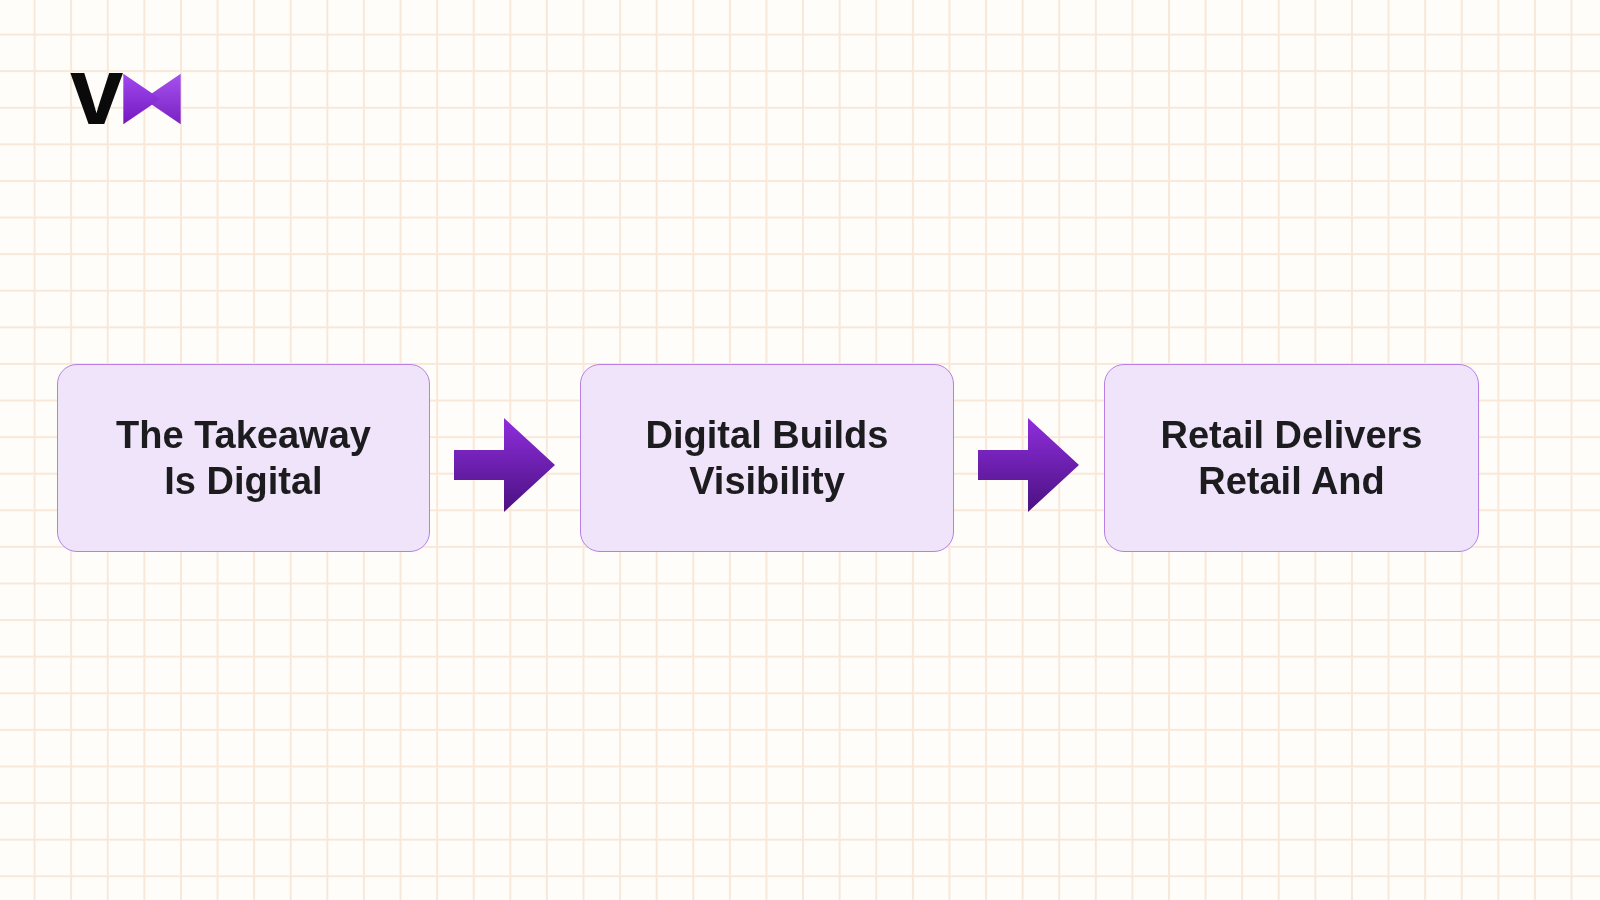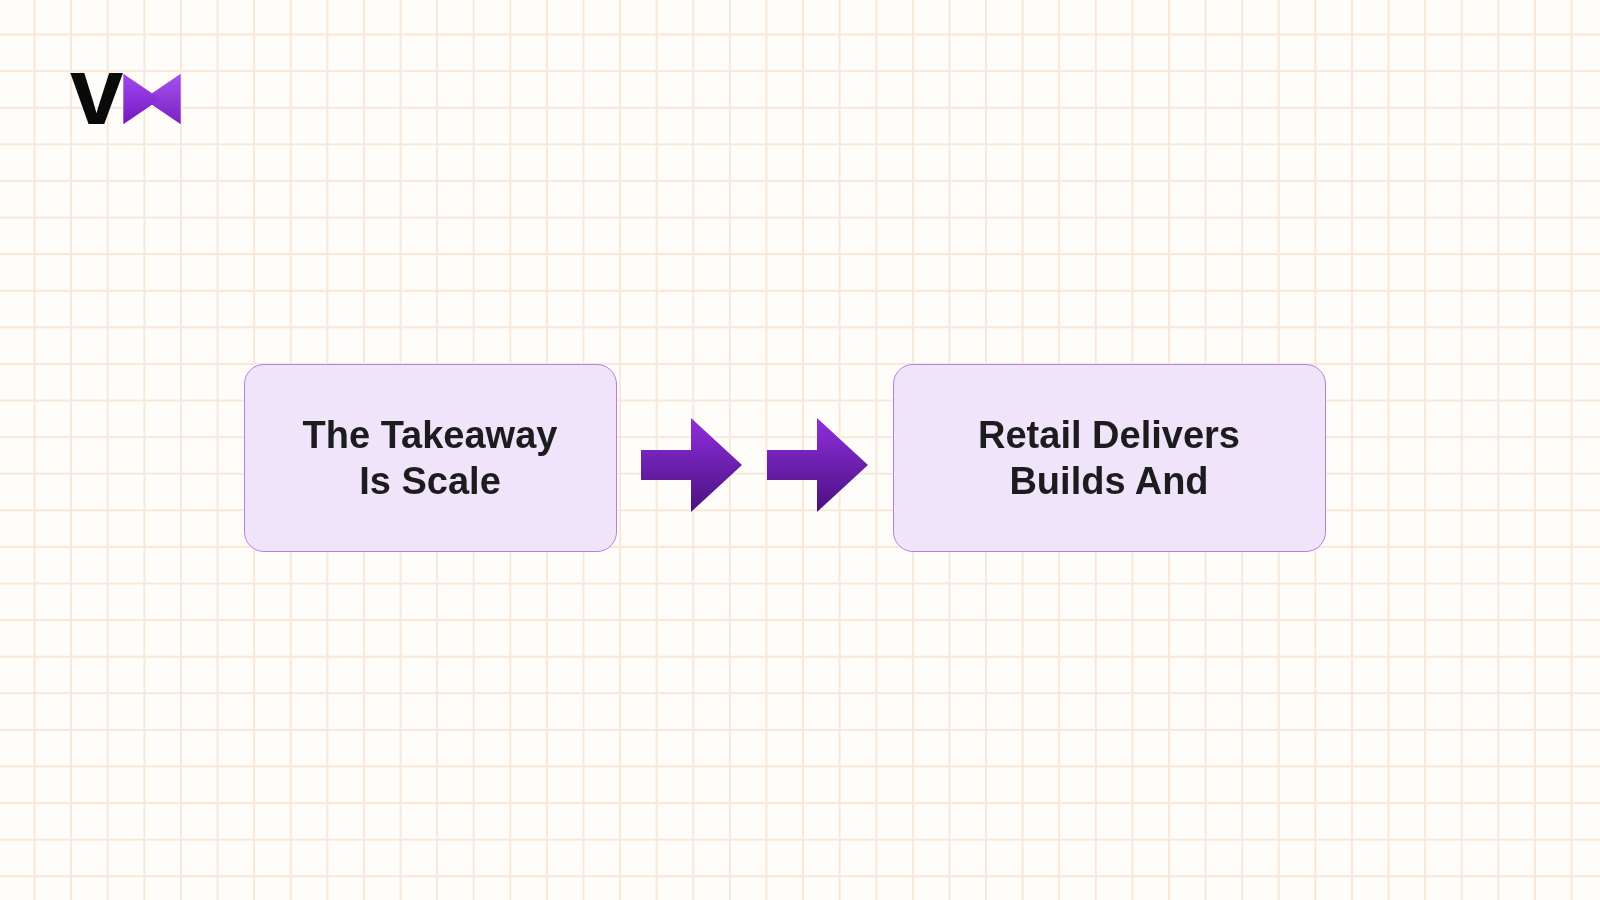--- a/index.html
+++ b/index.html
@@ -47,21 +47,21 @@
 
   
   .flow-row {
     position: absolute;
     left: 57px;
     top: 364px;
     width: 1455px;
     height: 188px;
     display: flex;
     align-items: center;
-    justify-content: center;
+    justify-content: flex-start;
     gap: 24px;
   }
 
   .flow-box {
     height: 188px;
     background: #EFE4FA;
     border: 1.5px solid #B77FE3;
     border-radius: 20px;
     display: flex;
     flex-direction: column;
@@ -69,21 +69,21 @@
     justify-content: center;
     text-align: center;
     font-size: 38px;
     font-weight: 700;
     line-height: 1.22;
     color: #1C1C1E;
     flex-shrink: 0;
   }
   .flow-box.w1 { width: 373px; }
   .flow-box.w2 { width: 374px; }
-  .flow-box.w3 { width: 433px; }
+  .flow-box.w3 { width: 375px; }
   .flow-box .line { display: block; }
 
   .flow-arrow {
     width: 102px;
     height: 96px;
     flex-shrink: 0;
     position: relative;
     top: 7px;
   }
 </style>
@@ -110,31 +110,35 @@
     <svg class="x-glyph" viewBox="0 0 34 32">
       <polygon points="0,1 22,16 0,31" fill="url(#xGrad)"></polygon>
       <polygon points="34,1 12,16 34,31" fill="url(#xGrad)" opacity="0.96"></polygon>
     </svg>
   </div>
 
   <div class="flow-row">
 
     <div class="flow-box w1">
       <span class="line">The Takeaway</span>
-      <span class="line">Is Scale</span>
+      <span class="line">Is Digital</span>
     </div>
 
     <svg class="flow-arrow" viewBox="0 0 102 96">
       <path d="M0,33 H50 V1 L101,48 L50,95 V63 H0 Z" fill="url(#arrowGrad)"></path>
     </svg>
 
+    <div class="flow-box w2">
+      <span class="line">Digital Builds</span>
+      <span class="line">Visibility</span>
+    </div>
 
     <svg class="flow-arrow" viewBox="0 0 102 96">
       <path d="M0,33 H50 V1 L101,48 L50,95 V63 H0 Z" fill="url(#arrowGrad)"></path>
     </svg>
 
     <div class="flow-box w3">
       <span class="line">Retail Delivers</span>
-      <span class="line">Builds And</span>
+      <span class="line">Retail And</span>
     </div>
 
   </div>
 </div>
 
 </body></html>

